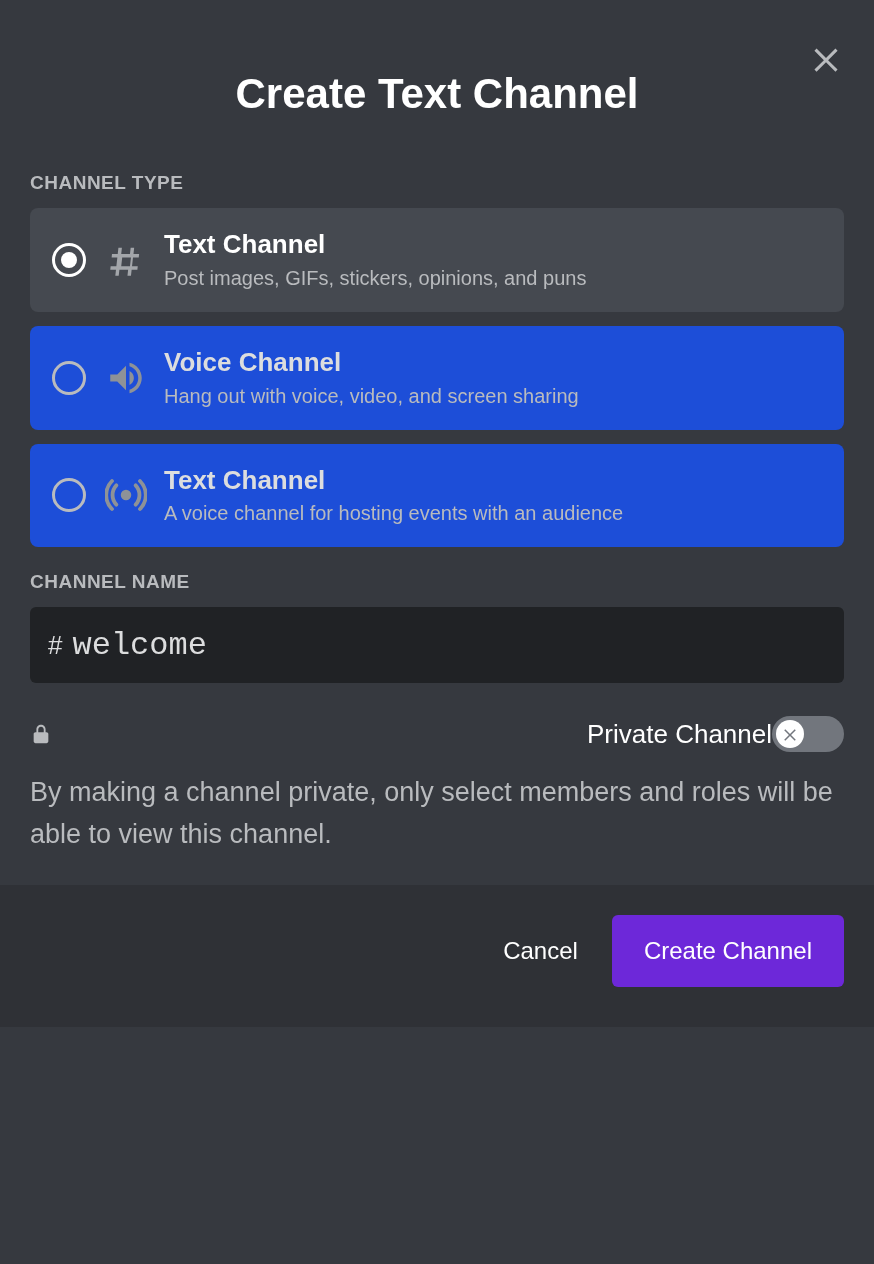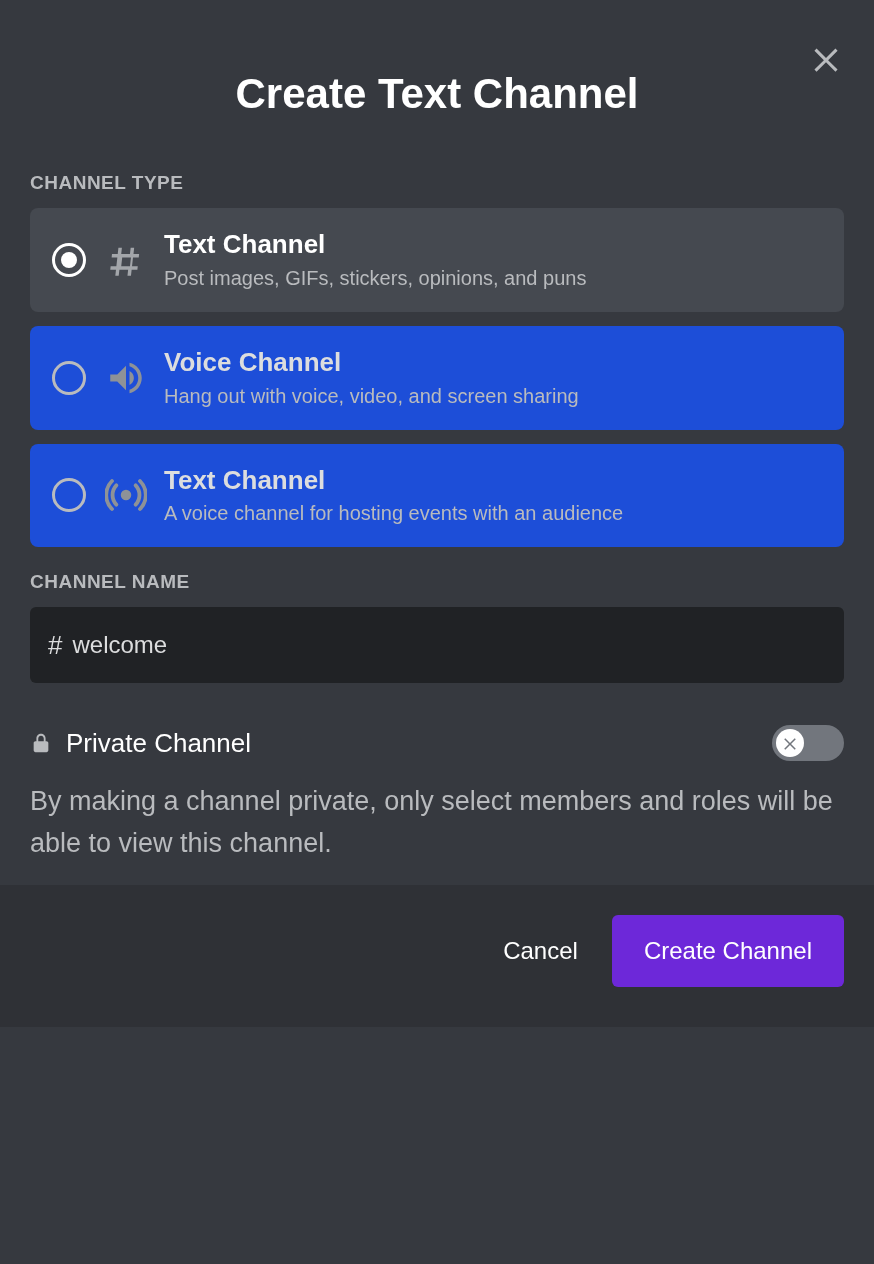--- a/index.html
+++ b/index.html
@@ -123,28 +123,29 @@
     font-size: 26px;
     font-weight: 500;
     margin-right: 10px;
   }
   .name-input {
     flex: 1;
     background: transparent;
     border: none;
     outline: none;
     color: #dcddde;
-    font-size: 24px;
-    font-family: Liberation Sans, sans-serif;
+    font-size: 32px;
+    font-family: Liberation Mono, monospace;
     height: 100%;
   }
   .private-row {
     display: flex;
     align-items: center;
-    margin-top: 42px;
+    margin-top: 33px;
+    text-align: right;
   }
   .lock {
     color: #b9bbbe;
     margin-right: 14px;
     display: flex;
     align-items: center;
   }
   .lock svg { width: 22px; height: 26px; }
   .private-label {
     color: #ffffff;

